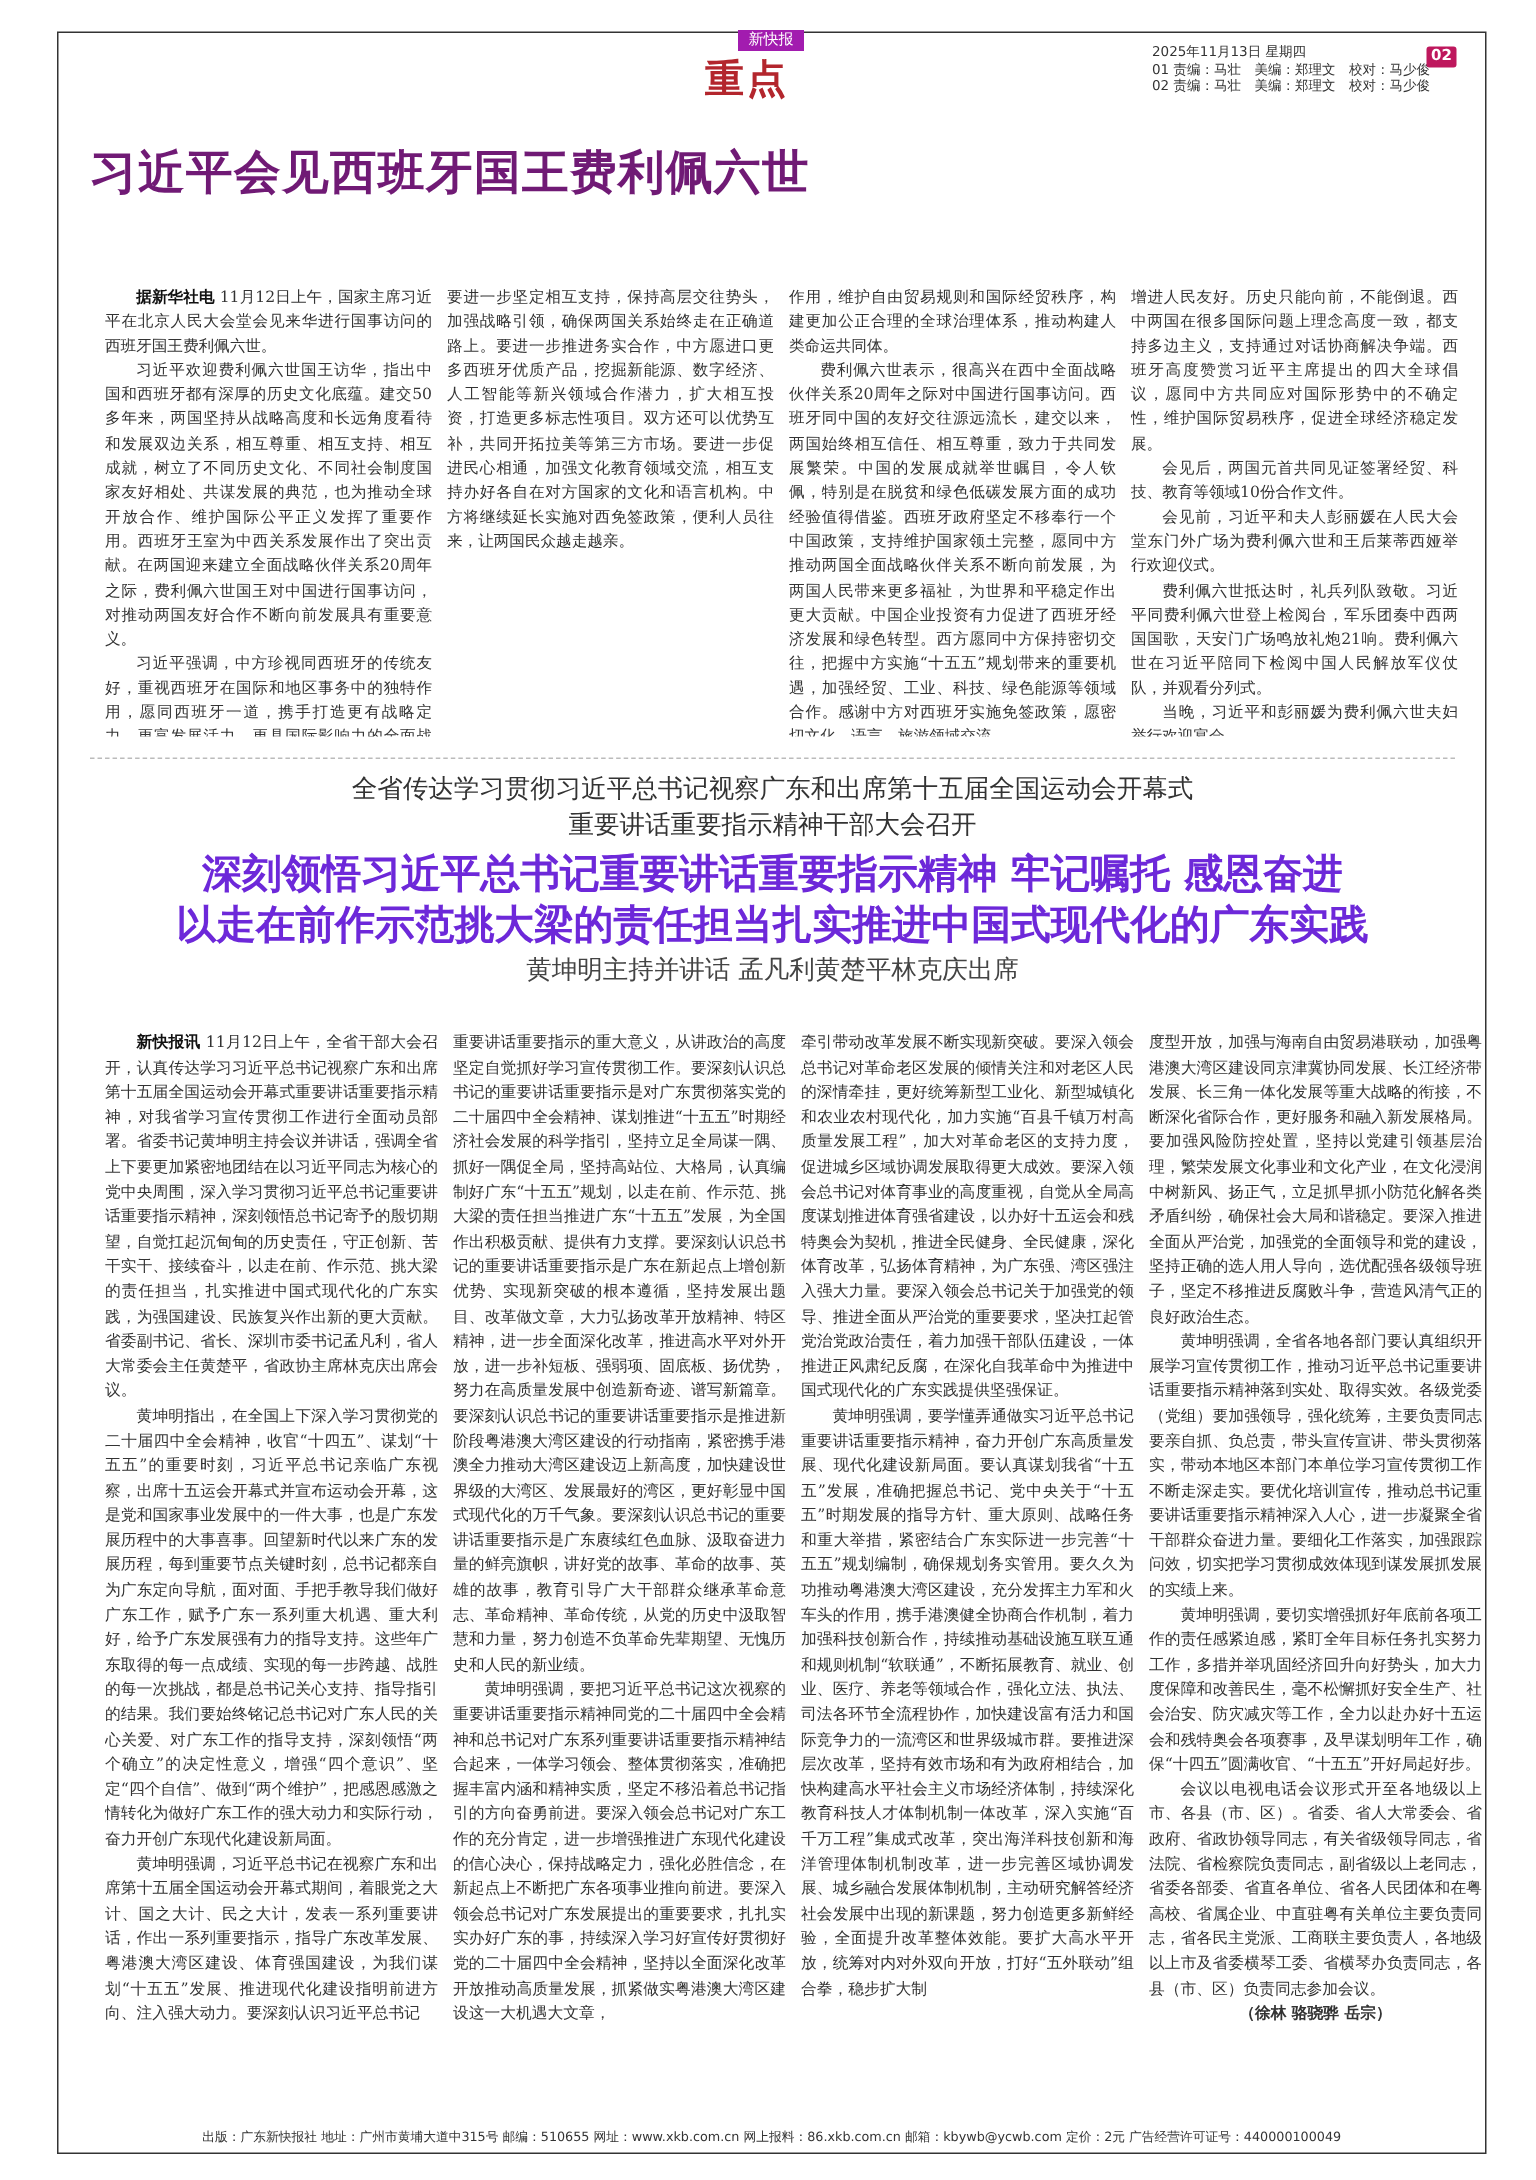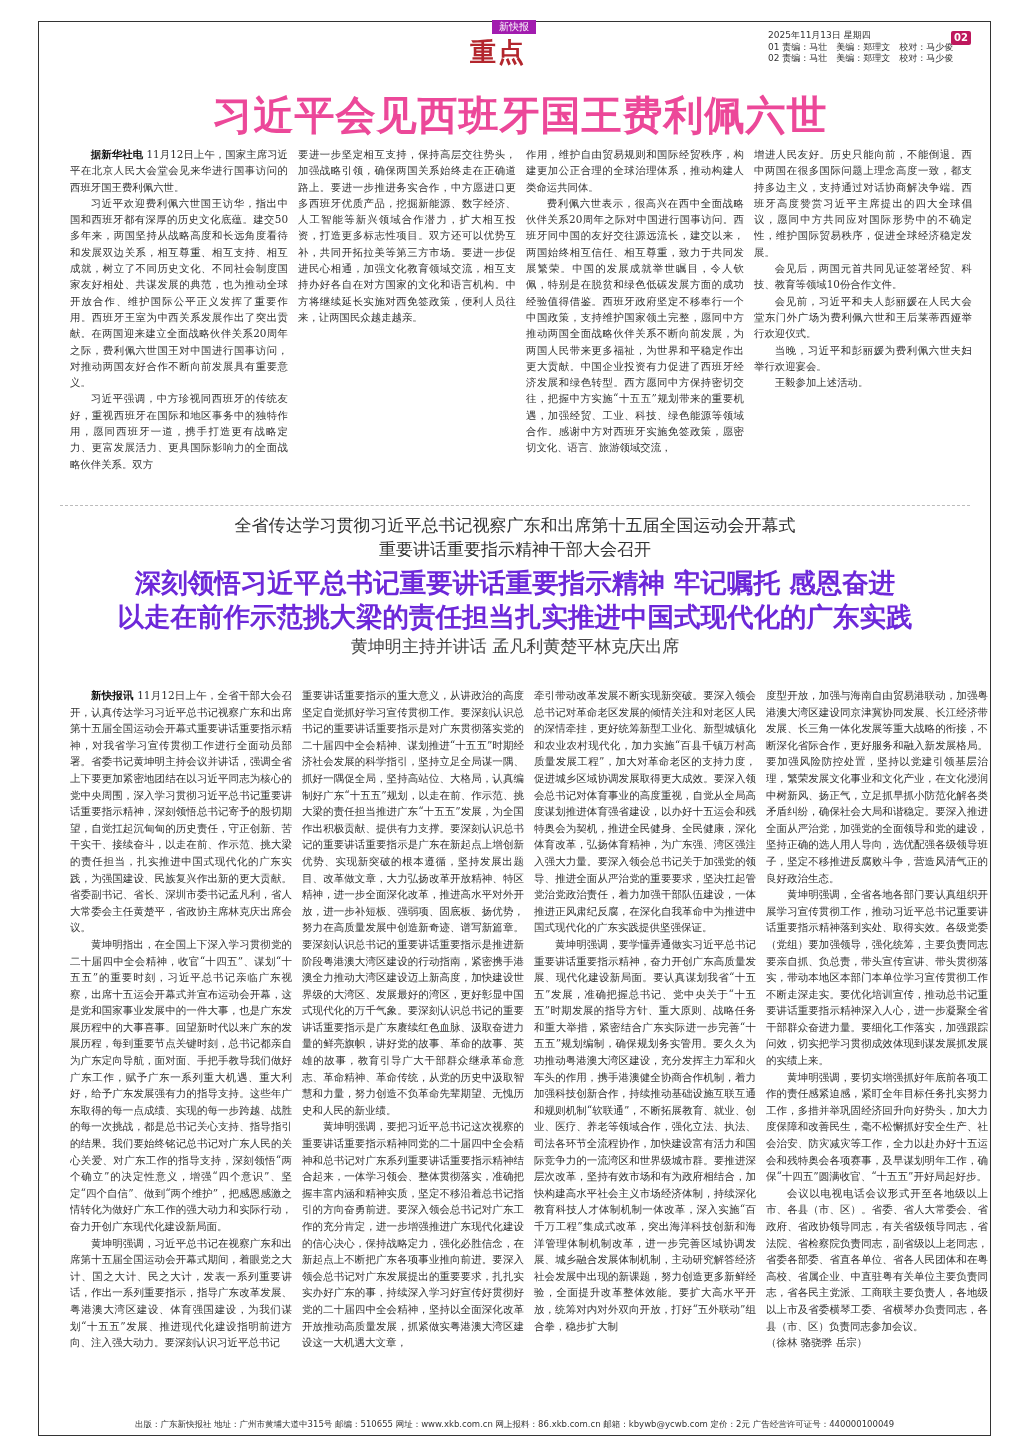--- a/index.html
+++ b/index.html
@@ -3,39 +3,39 @@
 <meta charset="utf-8">
 <style>
   * { box-sizing: border-box; margin: 0; padding: 0; }
   html, body { width: 1024px; height: 1453px; background: #ffffff; overflow: hidden; }
   body { position: relative; font-family: "DejaVu Serif", "Liberation Serif", serif; color: #2a2a2a; }
   .frame { position: absolute; left: 38px; top: 21px; width: 953px; height: 1415px; border: 1.5px solid #333; }
   .masthead-tag { position: absolute; left: 492px; top: 20px; width: 44px; height: 14px; background: #a21caf; color: #fff; font-size: 10px; line-height: 14px; text-align: center; font-family: "DejaVu Sans", sans-serif; }
   .masthead-title { position: absolute; left: 470px; top: 35px; font-size: 26px; font-weight: bold; color: #b3262d; letter-spacing: 2px; font-family: "DejaVu Serif", serif; }
   .edition { position: absolute; left: 768px; top: 30px; font-size: 9px; line-height: 11.5px; color: #333; font-family: "DejaVu Sans", sans-serif; }
   .page-badge { position: absolute; left: 951px; top: 31px; width: 20px; height: 14px; background: #be185d; color: #fff; font-size: 10px; font-weight: bold; text-align: center; line-height: 14px; font-family: "DejaVu Sans", sans-serif; border-radius: 2px; }
-  .headline { position: absolute; left: 60px; top: 90px; width: 920px; text-align: center; font-size: 40px; font-weight: bold; color: #ec4899; letter-spacing: 1px; line-height: 50px; }
+  .headline { position: absolute; left: 60px; top: 90px; width: 920px; text-align: left; font-size: 31px; font-weight: bold; color: #701a75; letter-spacing: 1px; line-height: 50px; }
   .cols { position: absolute; display: flex; gap: 10px; }
   .col { font-size: 10.4px; line-height: 16.3px; text-align: justify; color: #333; overflow: hidden; }
   .col p { text-indent: 2em; }
   .col p.noind { text-indent: 0; }
   .lead { font-weight: bold; color: #111; }
   .top-cols { left: 70px; top: 146px; height: 345px; }
-  .top-cols .col { width: 218px; }
+  .top-cols .col { width: 218px; margin-top: 44px; }
   .divider { position: absolute; left: 60px; top: 505px; width: 910px; height: 0; border-top: 1px dashed #bbb; }
   .kicker { position: absolute; left: 60px; width: 910px; text-align: center; font-family: "DejaVu Sans", sans-serif; font-size: 17px; color: #333; }
   .kicker1 { top: 514px; }
   .kicker2 { top: 538px; }
   .main-title { position: absolute; left: 60px; width: 910px; text-align: center; font-size: 26.5px; font-weight: bold; color: #6d28d9; letter-spacing: 0px; line-height: 34px; }
   .main-title1 { top: 566px; }
   .main-title2 { top: 600px; }
   .subtitle { position: absolute; left: 60px; top: 635px; width: 910px; text-align: center; font-family: "DejaVu Sans", sans-serif; font-size: 17px; color: #444; }
   .bottom-cols { left: 70px; top: 661px; height: 748px; }
   .bottom-cols .col { width: 222px; line-height: 16.6px; font-size: 10.5px; margin-top: 26px; }
-  .byline { display: block; text-align: left; }
+  .byline { display: block; text-align: center; font-weight: bold; }
   .footer { position: absolute; left: 38px; top: 1419px; width: 953px; text-align: center; font-size: 8.5px; color: #333; font-family: "DejaVu Sans", sans-serif; }
 </style>
 </head>
 <body>
 
 <div class="frame"></div>
 
 <div class="masthead-tag">新快报</div>
 <div class="masthead-title">重点</div>
 <div class="edition">
@@ -57,20 +57,21 @@
       <p class="noind"><span>要进一步坚定相互支持，保持高层交往势头，加强战略引领，确保两国关系始终走在正确道路上。要进一步推进务实合作，中方愿进口更多西班牙优质产品，挖掘新能源、数字经济、人工智能等新兴领域合作潜力，扩大相互投资，打造更多标志性项目。双方还可以优势互补，共同开拓拉美等第三方市场。要进一步促进民心相通，加强文化教育领域交流，相互支持办好各自在对方国家的文化和语言机构。中方将继续延长实施对西免签政策，便利人员往来，让两国民众越走越亲。</span></p>
     </div>
   <div class="col">
       <p class="noind"><span>作用，维护自由贸易规则和国际经贸秩序，构建更加公正合理的全球治理体系，推动构建人类命运共同体。</span></p>
       <p><span>费利佩六世表示，很高兴在西中全面战略伙伴关系20周年之际对中国进行国事访问。西班牙同中国的友好交往源远流长，建交以来，两国始终相互信任、相互尊重，致力于共同发展繁荣。中国的发展成就举世瞩目，令人钦佩，特别是在脱贫和绿色低碳发展方面的成功经验值得借鉴。西班牙政府坚定不移奉行一个中国政策，支持维护国家领土完整，愿同中方推动两国全面战略伙伴关系不断向前发展，为两国人民带来更多福祉，为世界和平稳定作出更大贡献。中国企业投资有力促进了西班牙经济发展和绿色转型。西方愿同中方保持密切交往，把握中方实施“十五五”规划带来的重要机遇，加强经贸、工业、科技、绿色能源等领域合作。感谢中方对西班牙实施免签政策，愿密切文化、语言、旅游领域交流，</span></p>
     </div>
   <div class="col">
       <p class="noind"><span>增进人民友好。历史只能向前，不能倒退。西中两国在很多国际问题上理念高度一致，都支持多边主义，支持通过对话协商解决争端。西班牙高度赞赏习近平主席提出的四大全球倡议，愿同中方共同应对国际形势中的不确定性，维护国际贸易秩序，促进全球经济稳定发展。</span></p>
       <p><span>会见后，两国元首共同见证签署经贸、科技、教育等领域10份合作文件。</span></p>
       <p><span>会见前，习近平和夫人彭丽媛在人民大会堂东门外广场为费利佩六世和王后莱蒂西娅举行欢迎仪式。</span></p>
+      <p><span>费利佩六世抵达时，礼兵列队致敬。习近平同费利佩六世登上检阅台，军乐团奏中西两国国歌，天安门广场鸣放礼炮21响。费利佩六世在习近平陪同下检阅中国人民解放军仪仗队，并观看分列式。</span></p>
       <p><span>当晚，习近平和彭丽媛为费利佩六世夫妇举行欢迎宴会。</span></p>
       <p><span>王毅参加上述活动。</span></p>
     </div>
 </div>
 
 <div class="divider"></div>
 
 <div class="kicker kicker1">全省传达学习贯彻习近平总书记视察广东和出席第十五届全国运动会开幕式</div>
 <div class="kicker kicker2">重要讲话重要指示精神干部大会召开</div>
 <div class="main-title main-title1">深刻领悟习近平总书记重要讲话重要指示精神  牢记嘱托  感恩奋进</div>

